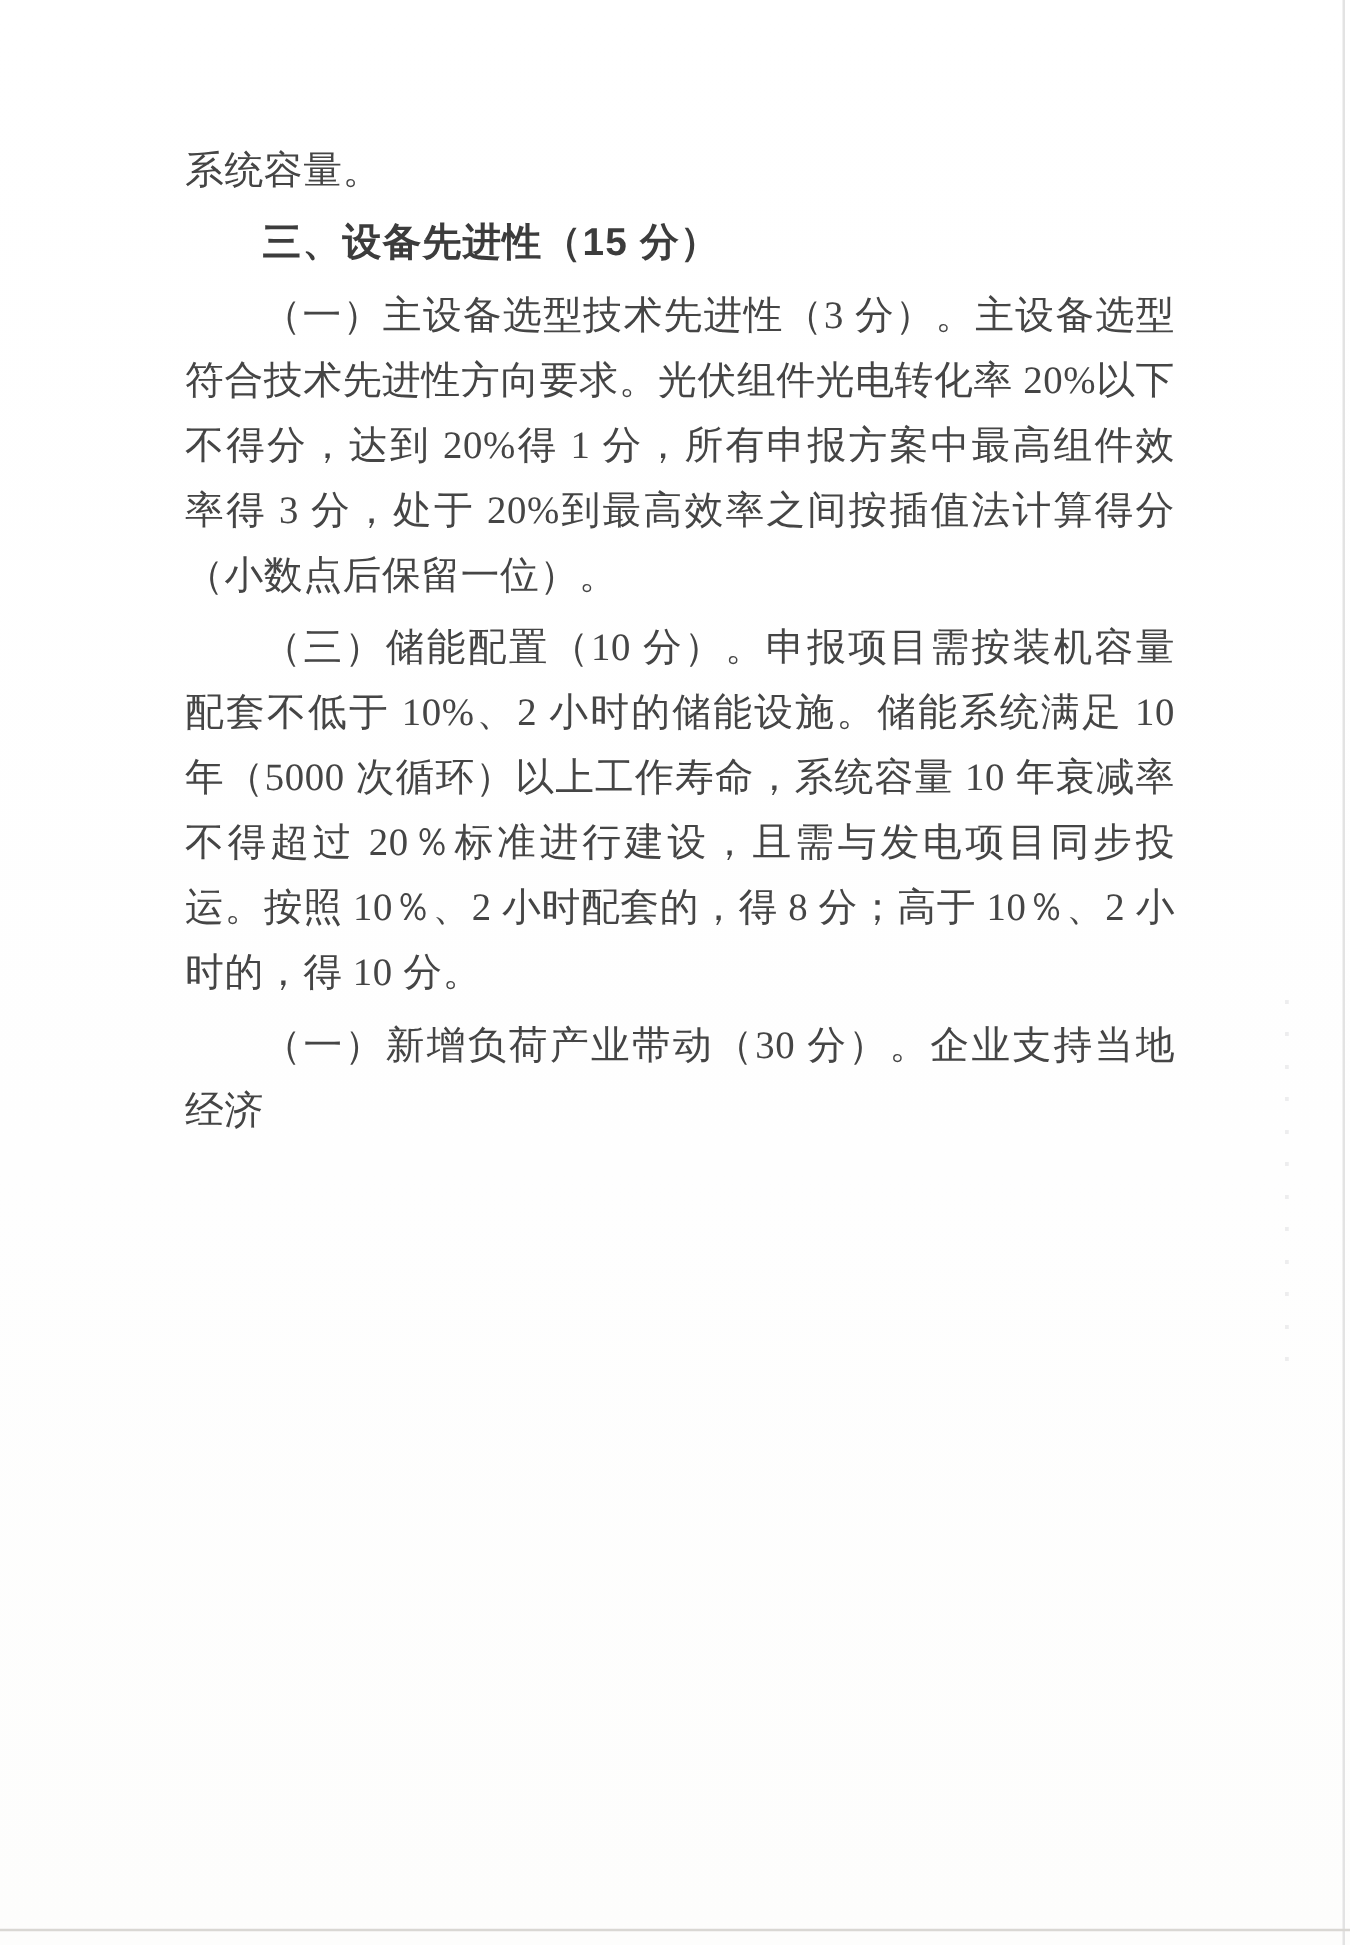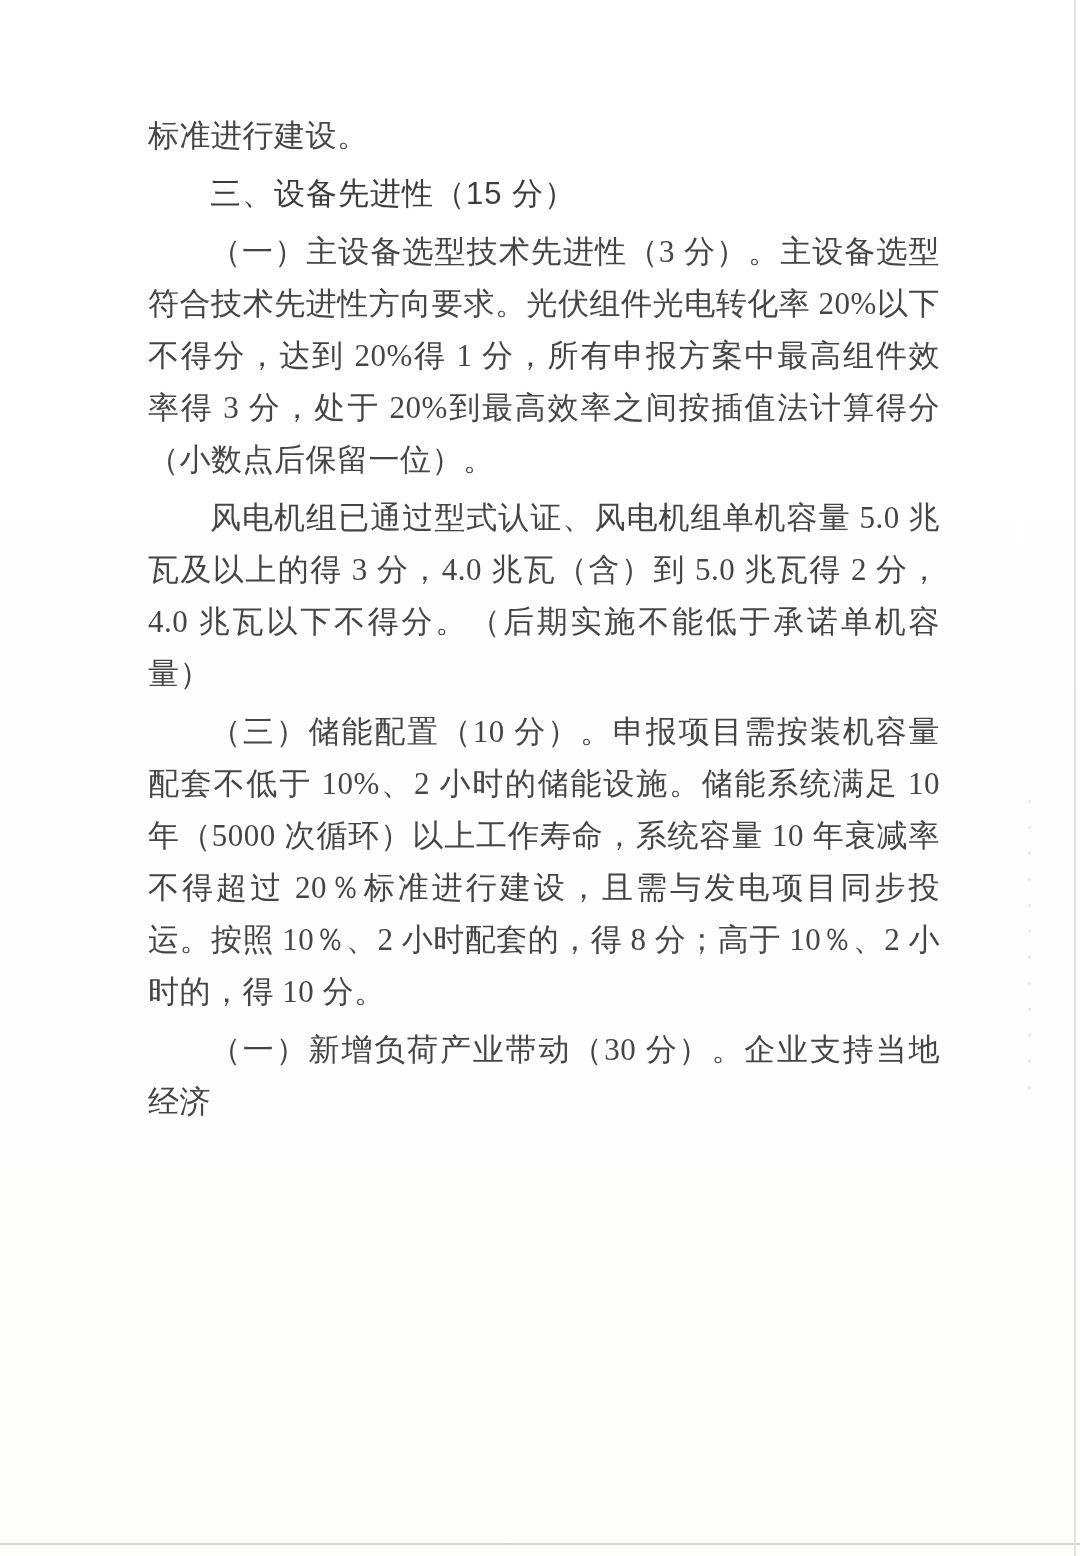--- a/index.html
+++ b/index.html
@@ -33,21 +33,21 @@
   }
   .content p {
     margin: 0 0 6px 0;
     text-indent: 0;
   }
   .content p.indent {
     text-indent: 2em;
   }
   .content p.heading {
     font-family: "Liberation Sans", "DejaVu Sans", sans-serif;
-    font-weight: 400;
+    font-weight: 700;
     color: #3c3c3c;
     letter-spacing: 1px;
   }
   
   .scan-edge-right {
     position: absolute;
     right: 4px;
     top: 0;
     width: 2px;
     height: 100%;
@@ -76,28 +76,27 @@
     );
     opacity: 0.5;
   }
 </style>
 </head>
 <body>
 
 <div class="page">
 
   <div class="content">
-    <p class="body">标准进行建设。</p>
+    <p class="body">系统容量。</p>
 
 
     <p class="heading indent">三、设备先进性（15 分）</p>
 
     <p class="body indent">（一）主设备选型技术先进性（3 分）。主设备选型符合技术先进性方向要求。光伏组件光电转化率 20%以下不得分，达到 20%得 1 分，所有申报方案中最高组件效率得 3 分，处于 20%到最高效率之间按插值法计算得分（小数点后保留一位）。</p>
 
-    <p class="body indent">风电机组已通过型式认证、风电机组单机容量 5.0 兆瓦及以上的得 3 分，4.0 兆瓦（含）到 5.0 兆瓦得 2 分，4.0 兆瓦以下不得分。（后期实施不能低于承诺单机容量）</p>
 
 
     <p class="body indent">（三）储能配置（10 分）。申报项目需按装机容量配套不低于 10%、2 小时的储能设施。储能系统满足 10 年（5000 次循环）以上工作寿命，系统容量 10 年衰减率不得超过 20％标准进行建设，且需与发电项目同步投运。按照 10％、2 小时配套的，得 8 分；高于 10％、2 小时的，得 10 分。</p>
 
 
     <p class="body indent">（一）新增负荷产业带动（30 分）。企业支持当地经济</p>
   </div>
 
   <div class="scan-smudge"></div>
   <div class="scan-edge-right"></div>

